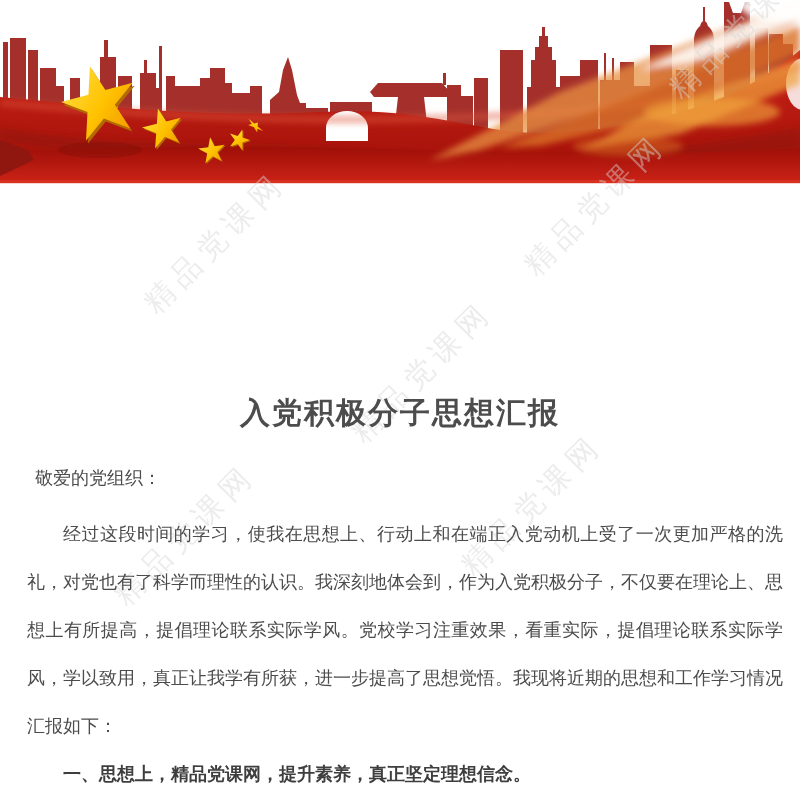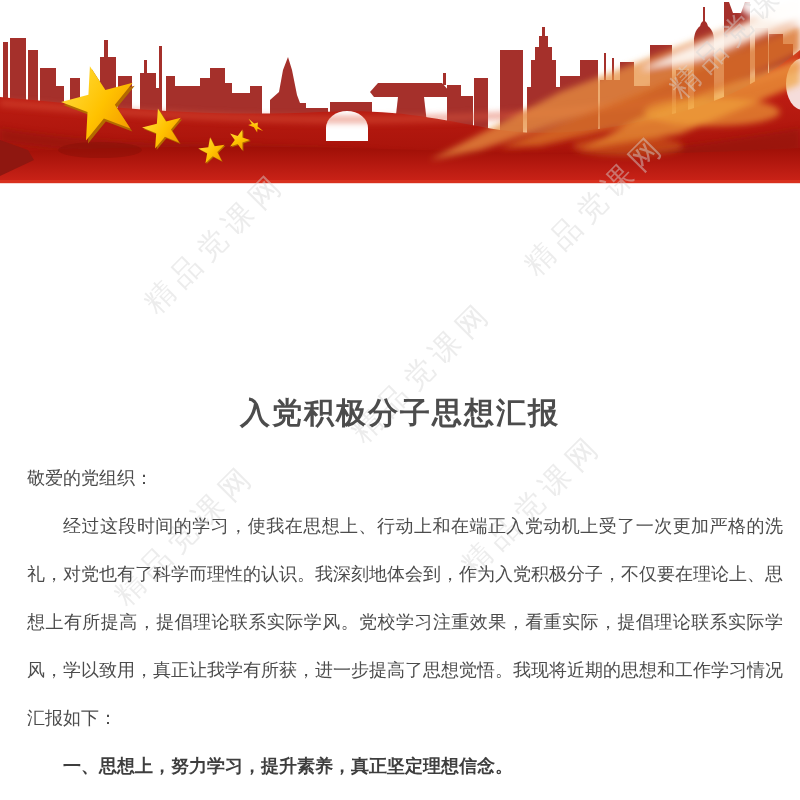--- a/index.html
+++ b/index.html
@@ -20,21 +20,21 @@
   
   .doc{position:absolute;left:0;top:186px;width:800px;z-index:3;color:var(--c-text,#4c4c4c);}
   .doc-title{
     margin:204px 0 0 0;text-align:center;font-size:30px;line-height:46px;
     font-weight:700;letter-spacing:2px;color:var(--c-text,#4c4c4c);
   }
   .doc-body{
     margin:18px 17px 0 27px;width:756px;font-size:18px;line-height:48px;
     text-align:justify;
   }
-  .salutation{margin:0;}
+  .salutation{margin:8px;}
   .para{margin:0;text-indent:2em;}
   .section-heading{margin:0;text-indent:2em;font-weight:700;color:var(--c-heading,#3e3e3e);}
 </style>
 </head>
 <body>
 
 <div class="page">
 
   <svg class="banner" viewBox="0 0 800 186" xmlns="http://www.w3.org/2000/svg">
     <defs>
@@ -166,17 +166,17 @@
       <div class="wm" style="left: 422px; top: 372px;">精品党课网</div>
       <div class="wm" style="left: 185px; top: 535px;">精品党课网</div>
       <div class="wm" style="left: 532px; top: 505px;">精品党课网</div>
     </div>
 
   <div class="doc">
     <h1 class="doc-title">入党积极分子思想汇报</h1>
     <div class="doc-body">
       <p class="salutation">敬爱的党组织：</p>
       <p class="para">经过这段时间的学习，使我在思想上、行动上和在端正入党动机上受了一次更加严格的洗礼，对党也有了科学而理性的认识。我深刻地体会到，作为入党积极分子，不仅要在理论上、思想上有所提高，提倡理论联系实际学风。党校学习注重效果，看重实际，提倡理论联系实际学风，学以致用，真正让我学有所获，进一步提高了思想觉悟。我现将近期的思想和工作学习情况汇报如下：</p>
-      <p class="section-heading">一、思想上，努力学习，提升素养，真正坚定理想信念。</p>
+      <p class="section-heading">一、思想上，精品党课网，提升素养，真正坚定理想信念。</p>
     </div>
   </div>
 
 </div>
 
 </body></html>

